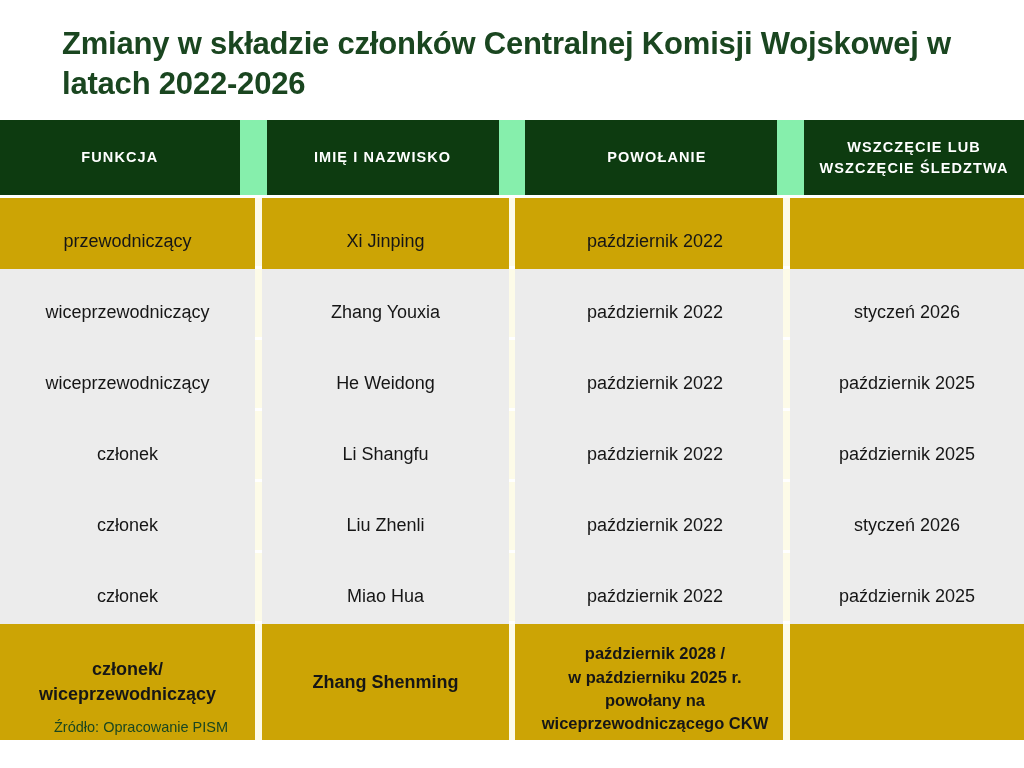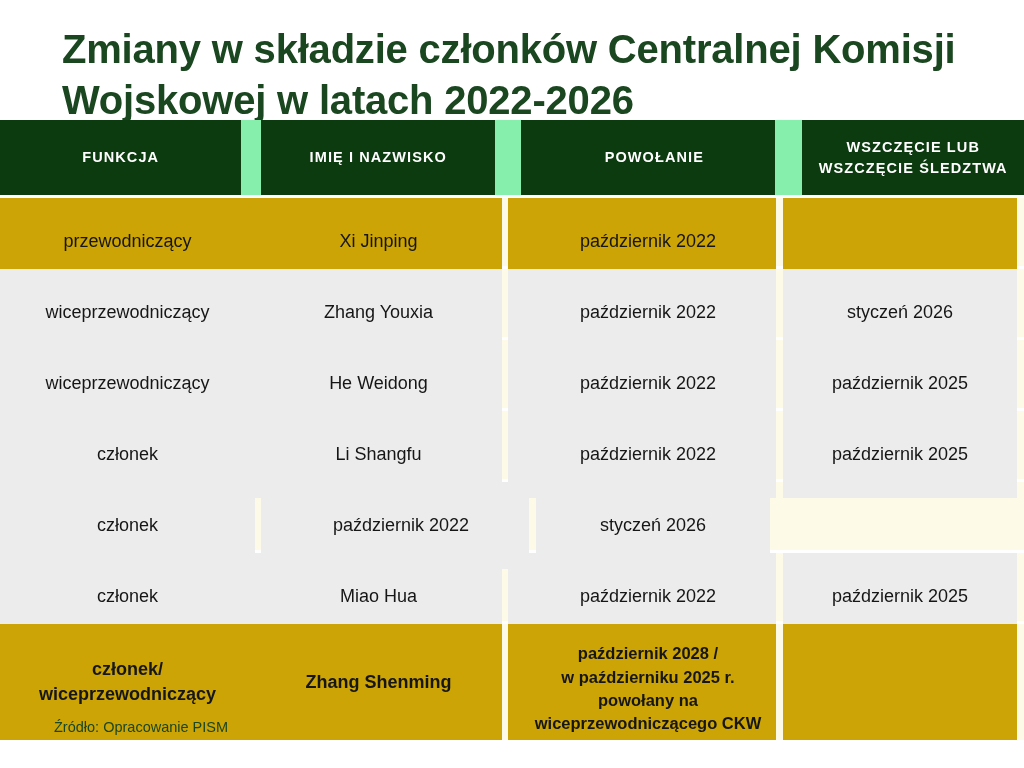--- a/index.html
+++ b/index.html
@@ -19,21 +19,21 @@
     height: 768px;
     background: #ffffff;
   }
 
   
   .title {
     position: absolute;
     left: 62px;
     top: 24px;
     width: 900px;
-    font-size: 40px;
+    font-size: 31px;
     font-weight: bold;
     line-height: 1.28;
     color: #1a4620;
     letter-spacing: -0.2px;
   }
 
   
   .table {
     position: absolute;
     left: 0px;
@@ -53,21 +53,21 @@
     justify-content: center;
     text-align: center;
     padding: 4px 8px;
     font-size: 18px;
     color: #161616;
     overflow: hidden;
   }
 
   
   .c1 { width: 255px; }
-  .c2 { width: 247px; margin-left: 0; }
+  .c2 { width: 247px; margin-left: 7px; }
   .c3 { width: 268px; margin-left: 6px; padding-left: 20px; }
   .c4 { width: 234px; margin-left: 7px; }
 
   
   .row-head { height: 75px; background: #86efac; gap: 20px; }
   .row-head .cell {
     background: #0d3b10;
     color: #ffffff;
     font-size: 14.5px;
     font-weight: bold;
@@ -158,20 +158,21 @@
 
     <div class="row row-body gray">
       <div class="cell c1">członek</div>
       <div class="cell c2">Li Shangfu</div>
       <div class="cell c3">październik 2022</div>
       <div class="cell c4">październik 2025</div>
     </div>
 
     <div class="row row-body gray">
       <div class="cell c1">członek</div>
+      <div class="cell c2">Liu Zhenli</div>
       <div class="cell c3">październik 2022</div>
       <div class="cell c4">styczeń 2026</div>
     </div>
 
     <div class="row row-body gray">
       <div class="cell c1">członek</div>
       <div class="cell c2">Miao Hua</div>
       <div class="cell c3">październik 2022</div>
       <div class="cell c4">październik 2025</div>
     </div>

